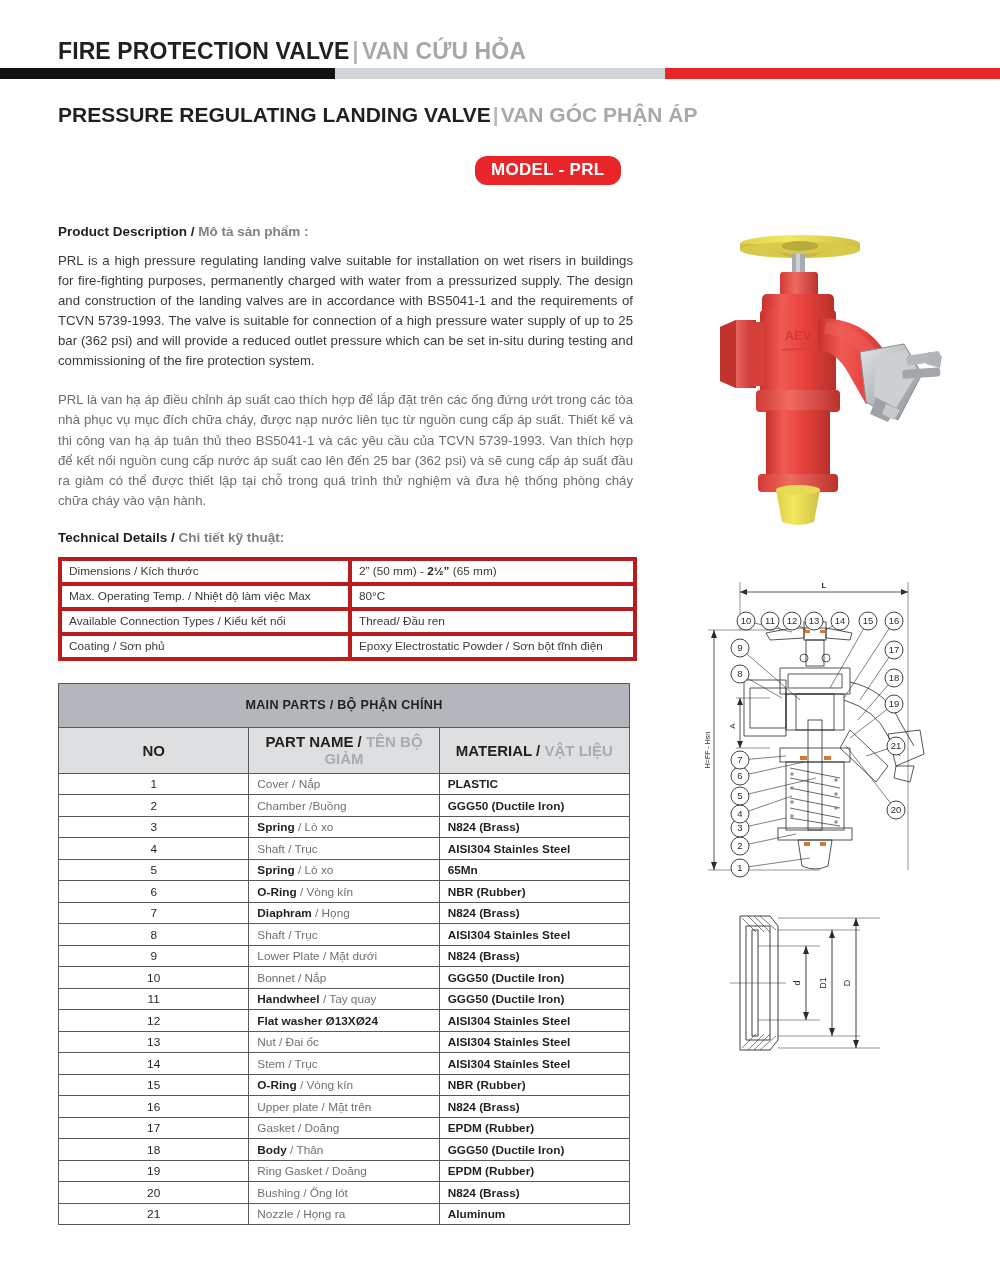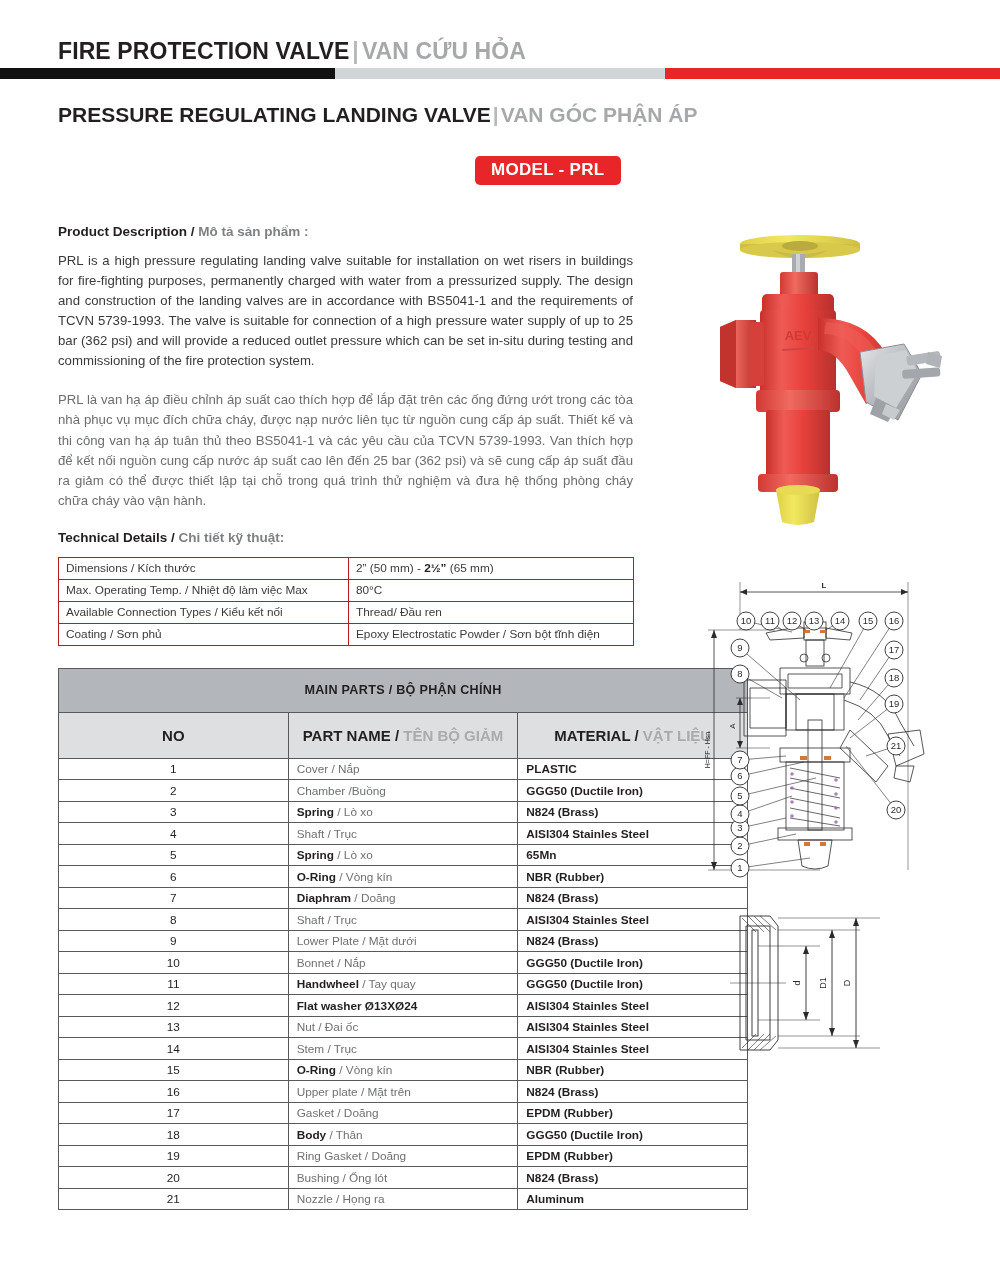--- a/index.html
+++ b/index.html
@@ -54,21 +54,21 @@
 
   .model-badge {
     position: absolute;
     left: 475px;
     top: 156px;
     background: #e8262a;
     color: #ffffff;
     font-size: 17px;
     font-weight: bold;
     padding: 4px 16px 5px 16px;
-    border-radius: 5px;
+    border-radius: 12px;
     letter-spacing: 0.3px;
   }
 
   
   .left-col { position: absolute; left: 58px; top: 224px; width: 575px; }
 
   .section-label {
     font-size: 13.5px;
     font-weight: bold;
     color: #231f20;
@@ -87,35 +87,35 @@
 
   
   .tech-label { margin-top: 3px; }
   table.tech {
     border-collapse: collapse;
     width: 575px;
     margin-top: 10px;
     table-layout: fixed;
   }
   table.tech td {
-    border: 1px solid #b91c1c;
+    border: 4px solid #b91c1c;
     padding: 3px 7px 4px 7px;
     font-size: 11.8px;
     color: #3a3a3c;
     height: 19px;
     vertical-align: middle;
   }
   table.tech td.k { width: 290px; }
   table.tech td.v { width: 285px; }
   table.tech td.v b { color: #231f20; }
 
   
   table.parts {
     border-collapse: collapse;
-    width: 690px;
+    width: 572px;
     margin-top: 22px;
     table-layout: fixed;
     padding-left: 36px;
   }
   table.parts th, table.parts td {
     border: 1px solid #58595b;
     font-size: 11.8px;
     vertical-align: middle;
   }
   table.parts tr.band th {
@@ -241,21 +241,21 @@
           <td class="pn"><b>Spring</b><span> / Lò xo</span></td>
           <td class="mt"><b>65Mn</b></td>
         </tr>
         <tr>
           <td class="no">6</td>
           <td class="pn"><b>O-Ring</b><span> / Vòng kín</span></td>
           <td class="mt"><b>NBR (Rubber)</b></td>
         </tr>
         <tr>
           <td class="no">7</td>
-          <td class="pn"><b>Diaphram</b><span> / Doăng</span></td>
+          <td class="pn"><b>Diaphram</b><span> / Họng</span></td>
           <td class="mt"><b>N824 (Brass)</b></td>
         </tr>
         <tr>
           <td class="no">8</td>
           <td class="pn"><b></b><span>Shaft / Trục</span></td>
           <td class="mt"><b>AISI304 Stainles Steel</b></td>
         </tr>
         <tr>
           <td class="no">9</td>
           <td class="pn"><b></b><span>Lower Plate / Mặt dưới</span></td>

